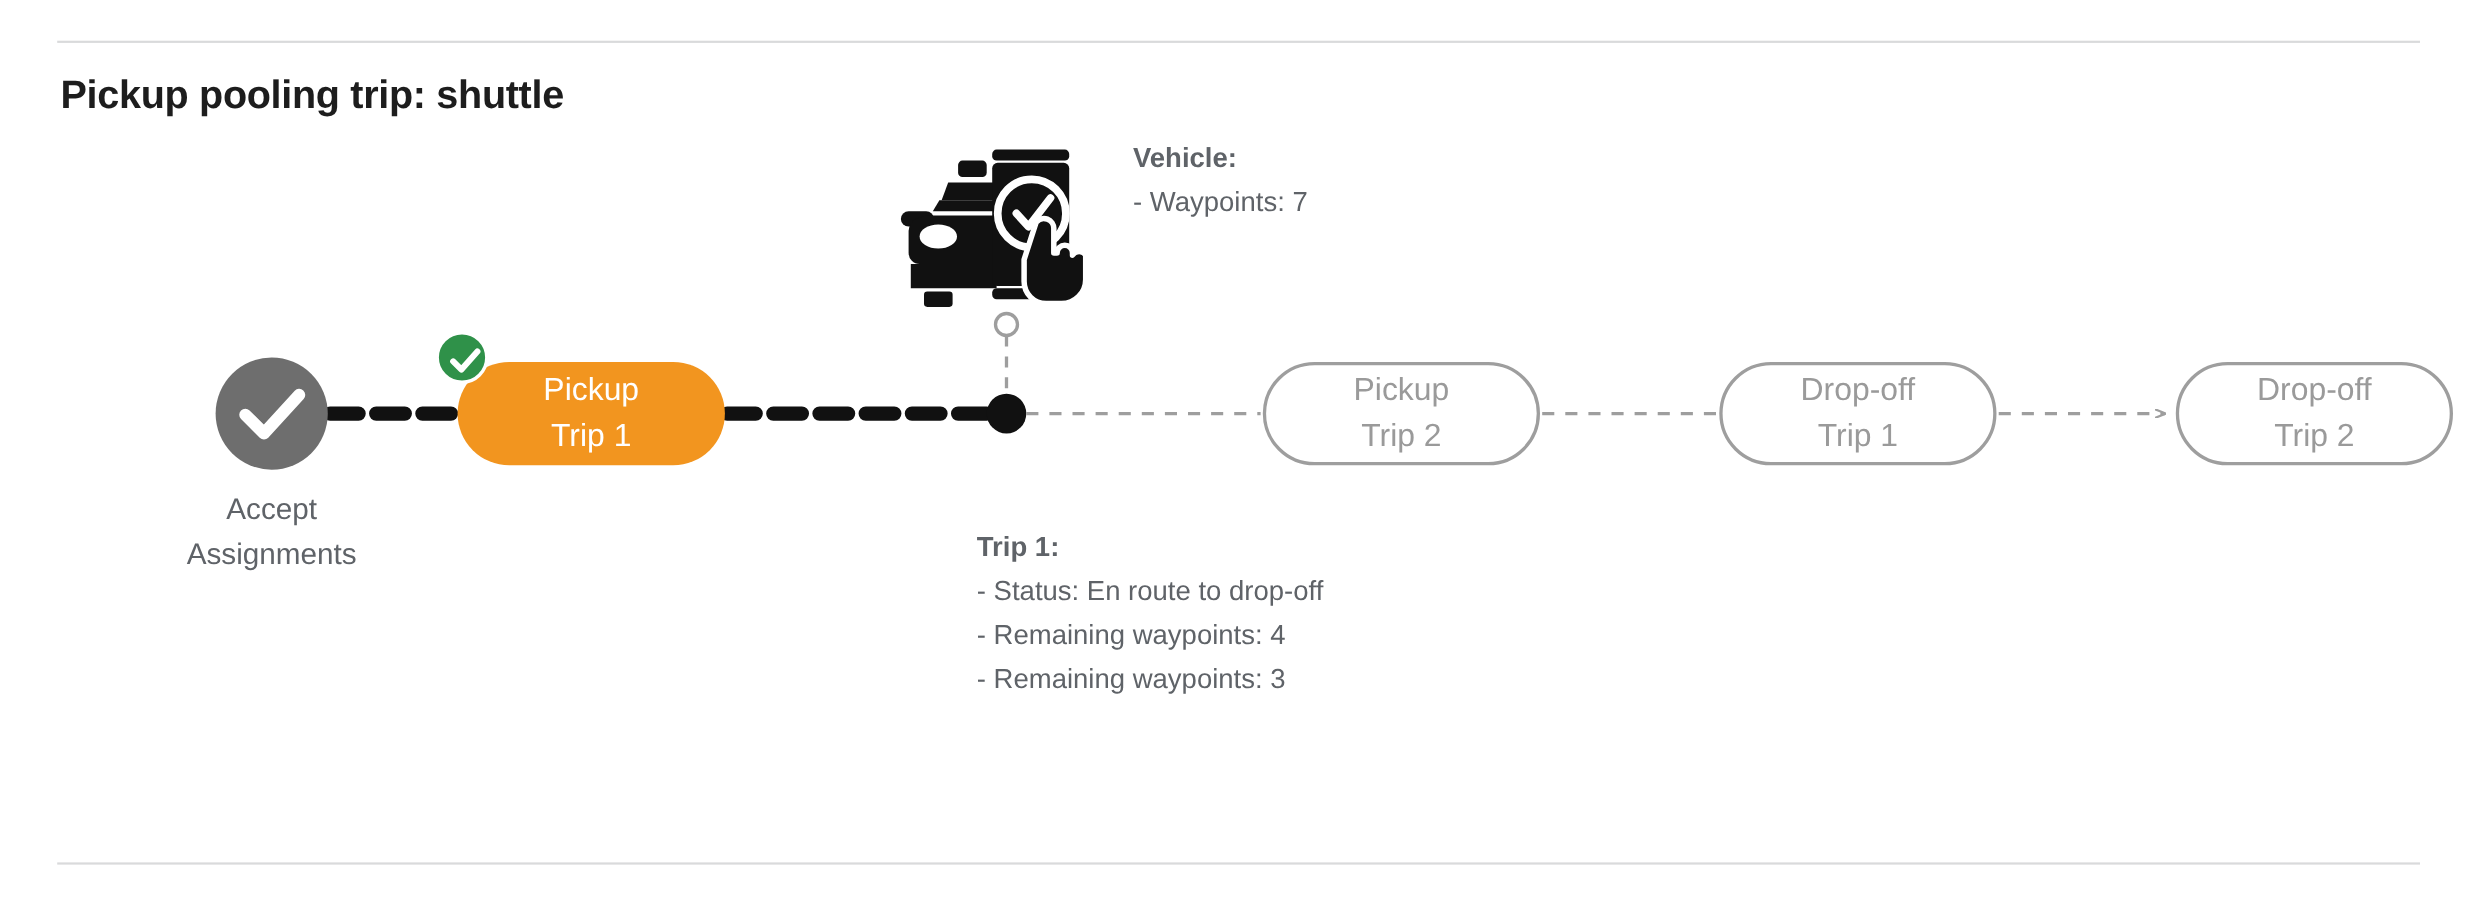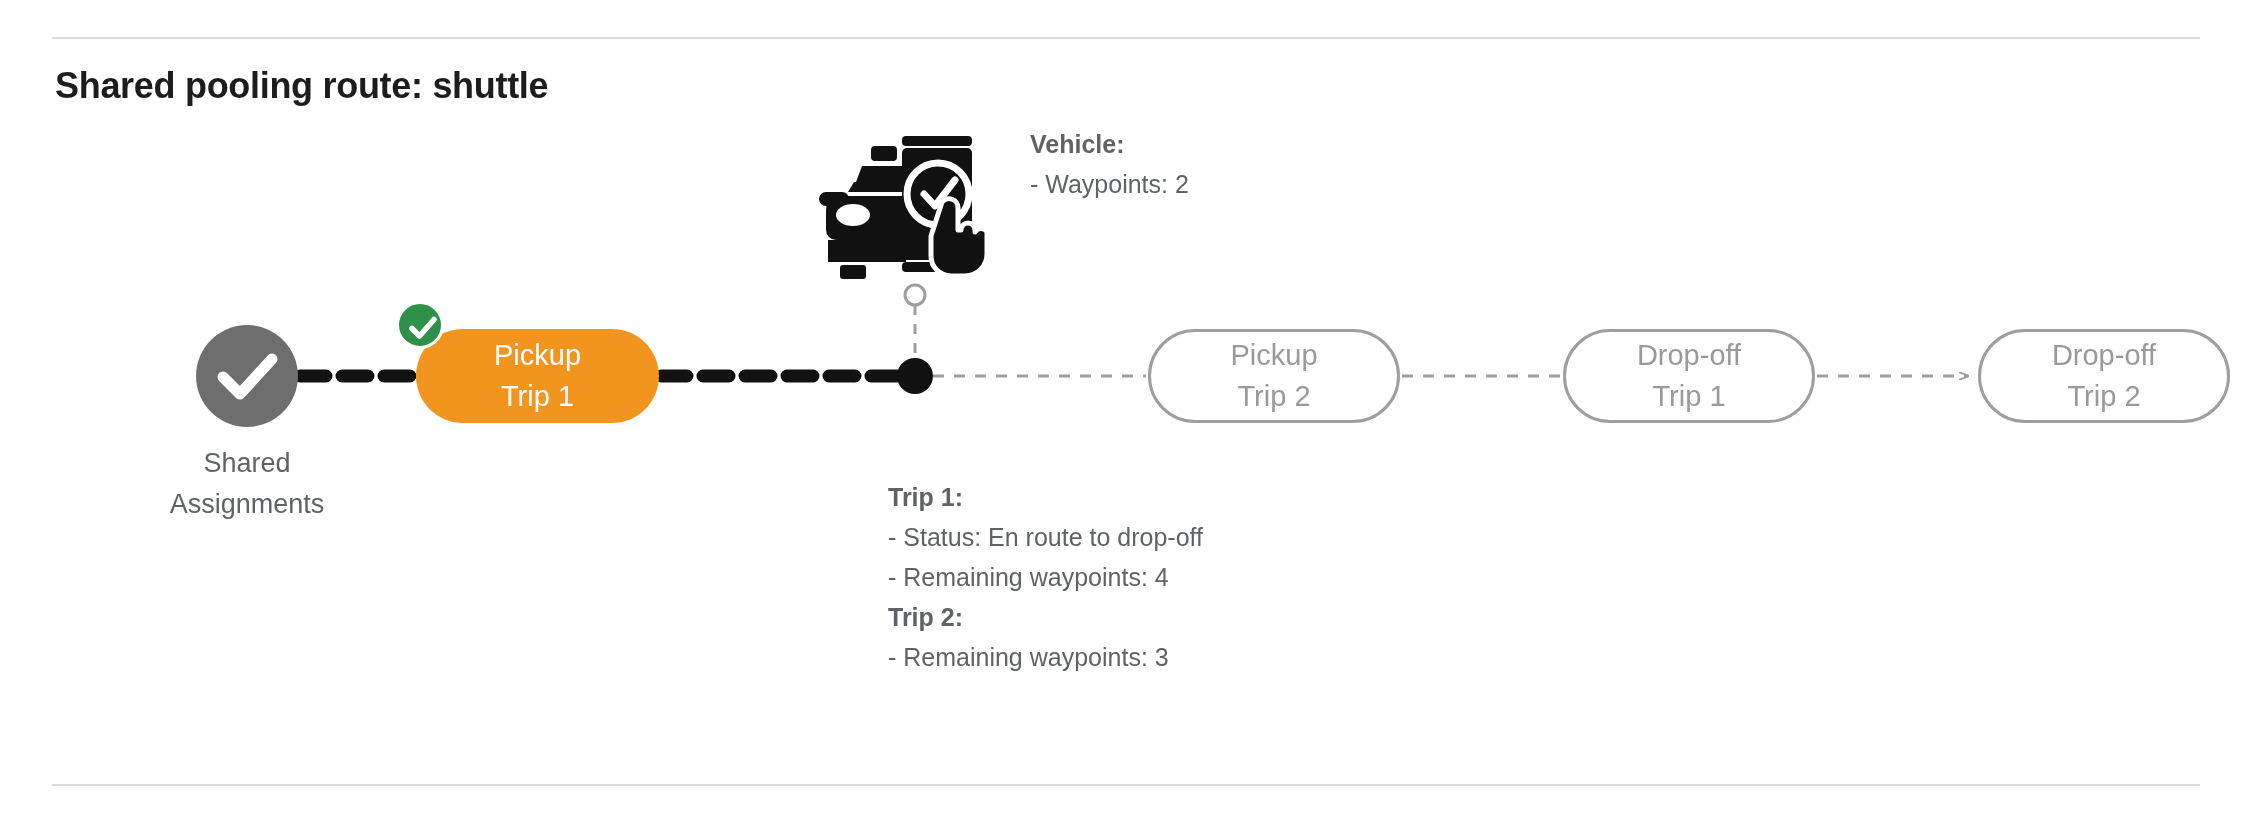--- a/index.html
+++ b/index.html
@@ -152,21 +152,21 @@
   .info-block .hd { font-weight: 700; }
 </style>
 </head>
 <body>
 
 <div id="page">
 
   <div class="divider top"></div>
   <div class="divider bottom"></div>
 
-  <div class="page-title">Shared pooling route: shuttle</div>
+  <div class="page-title">Pickup pooling trip: shuttle</div>
 
   <svg class="flow-layer" viewBox="0 0 2245 825" xmlns="http://www.w3.org/2000/svg">
     <defs>
       <marker id="arrowGray" markerWidth="10" markerHeight="8" refX="9" refY="4" orient="auto" markerUnits="userSpaceOnUse">
         <path d="M0,0 L10,4 L0,8" fill="none" stroke="#9e9e9e" stroke-width="2"></path>
       </marker>
     </defs>
 
     <line x1="300" y1="376" x2="414" y2="376" stroke="#111111" stroke-width="13" stroke-linecap="round" stroke-dasharray="26 16"></line>
 
@@ -183,21 +183,21 @@
 
     <line x1="1817" y1="376" x2="1968" y2="376" stroke="#9e9e9e" stroke-width="3" stroke-dasharray="11 10" marker-end="url(#arrowGray)"></line>
   </svg>
 
   <div class="start-node">
     <svg width="102" height="102" viewBox="0 0 102 102">
       <path d="M27 52 L44 69 L76 34" fill="none" stroke="#ffffff" stroke-width="11" stroke-linecap="round" stroke-linejoin="round"></path>
     </svg>
   </div>
   <div class="start-label">
-    <div>Shared</div>
+    <div>Accept</div>
     <div>Assignments</div>
   </div>
 
   <div class="pill-active">
     <span>Pickup</span>
     <span>Trip 1</span>
   </div>
 
   <div class="badge-done">
     <svg width="48" height="48" viewBox="0 0 48 48">
@@ -252,28 +252,25 @@
         <path d="M124 80 a9 9 0 0 1 16 6 v22 h3 a7 7 0 0 1 14 0 v2 a7 7 0 0 1 12 0 v22
                  a22 22 0 0 1 -22 22 h-14 a20 20 0 0 1 -20 -20 v-20 z"></path>
       </g>
     </svg>
   </div>
 
   <div class="info-block info-vehicle">
     <div>
       <span class="hd">Vehicle</span><span class="hd">:</span>
     </div>
-    <div>- Waypoints: 2</div>
+    <div>- Waypoints: 7</div>
   </div>
 
   <div class="info-block info-trips">
     <div>
       <span class="hd">Trip 1</span><span class="hd">:</span>
     </div>
     <div>- Status:  En route to drop-off</div>
     <div>- Remaining waypoints: 4</div>
-    <div>
-      <span class="hd">Trip 2</span><span class="hd">:</span>
-    </div>
     <div>- Remaining waypoints: 3</div>
   </div>
 
 </div>
 
 </body></html>

